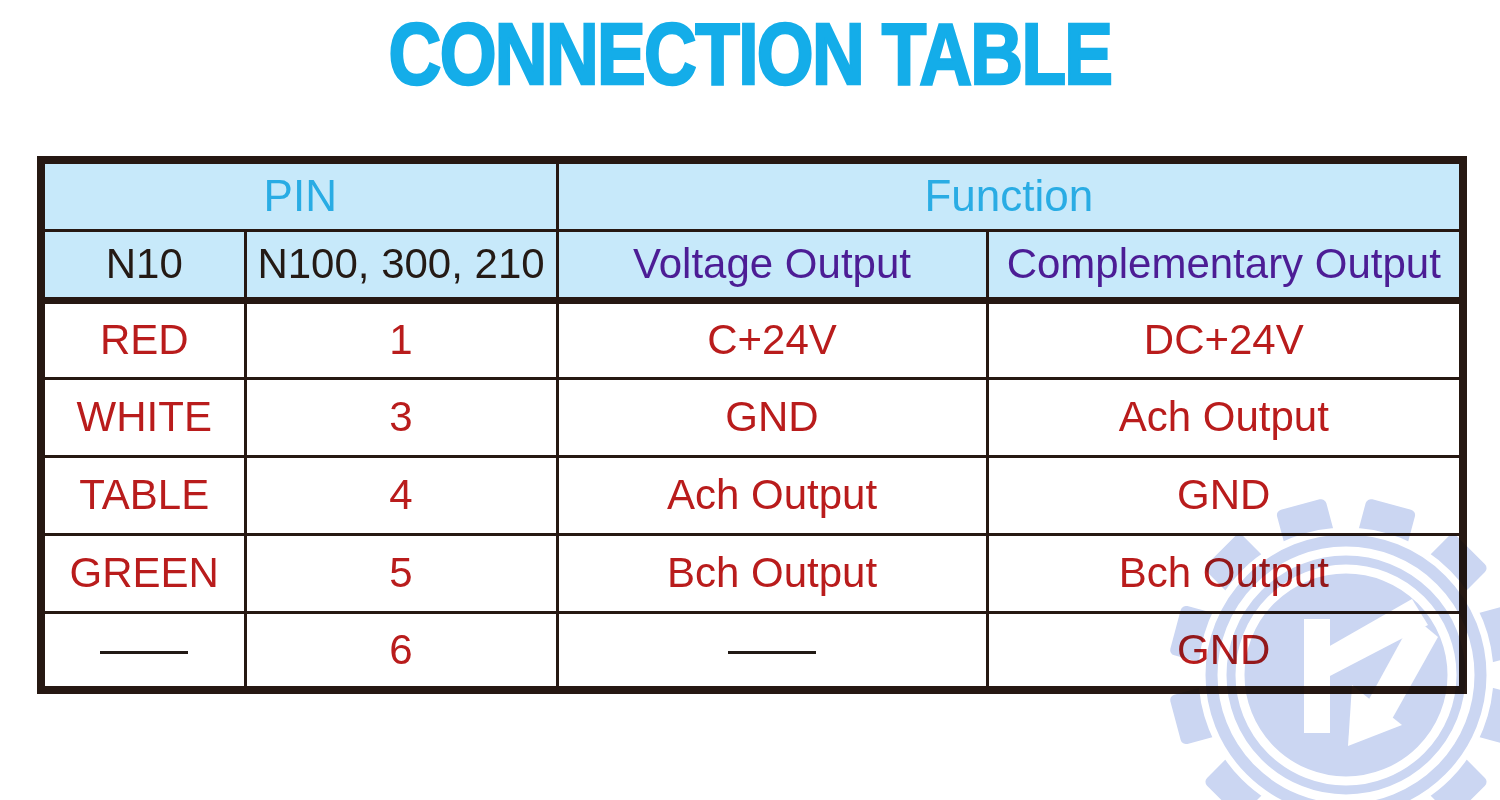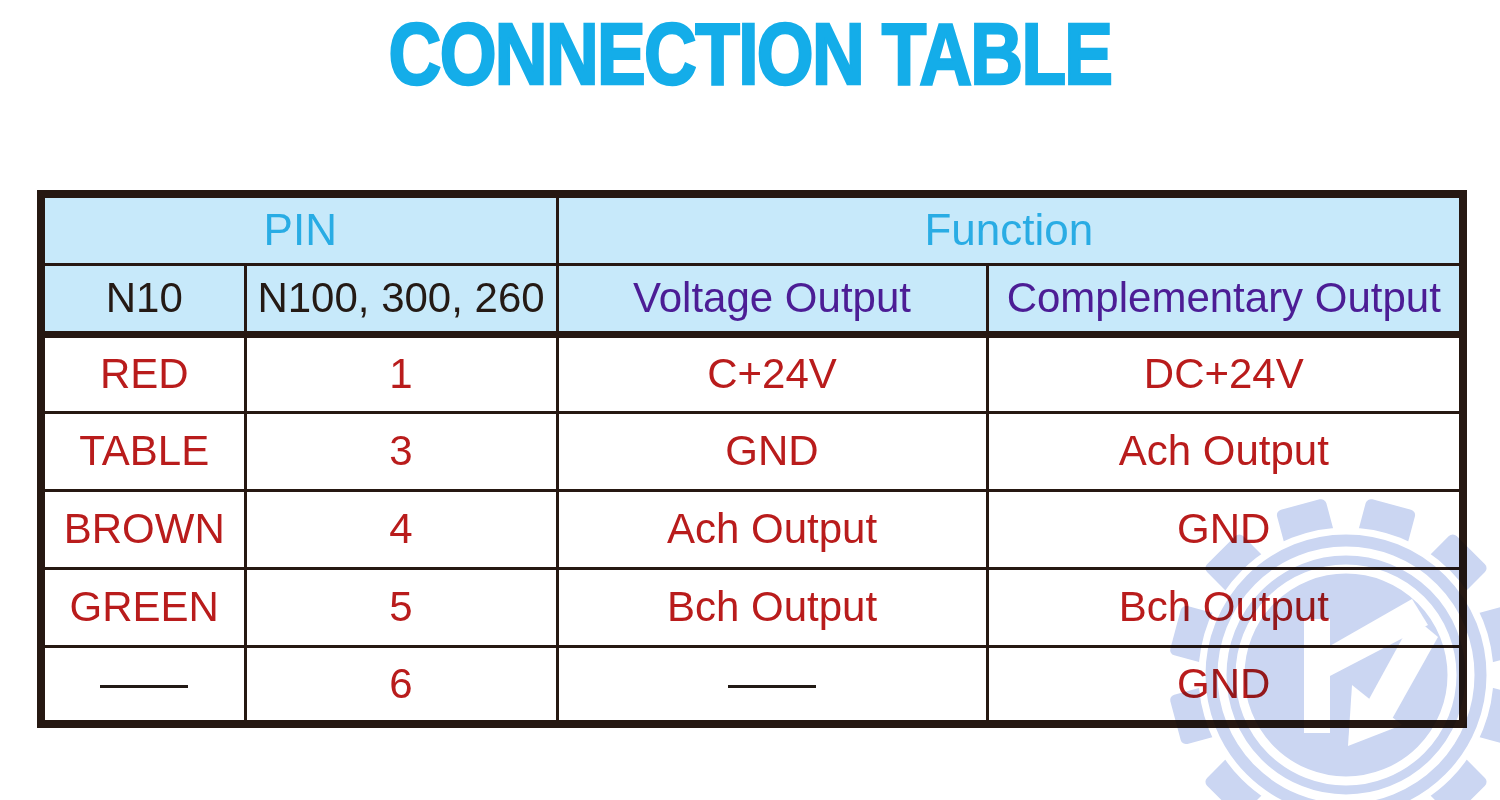--- a/index.html
+++ b/index.html
@@ -24,21 +24,21 @@
     table-layout:fixed;
     width:1422px;
   }
   table.conn col.c1{width:204px;}
   table.conn col.c2{width:312px;}
   table.conn col.c3{width:430px;}
   table.conn col.c4{width:476px;}
   table.conn, table.conn th, table.conn td{
     border:3px solid #261812;
   }
-  table.conn{border:8px solid #261812;margin-top:34px;}
+  table.conn{border:8px solid #261812;}
   table.conn th, table.conn td{
     text-align:center;vertical-align:middle;
     padding:0;
     font-weight:normal;
     overflow:hidden;white-space:nowrap;
   }
   tr.group-row{height:70px;}
   tr.sub-row{height:70px;}
   tr.data-row{height:78px;}
   tr.group-row th, tr.sub-row th{background:#c7e9fa;}
@@ -79,40 +79,40 @@
       <col class="c3">
       <col class="c4">
   </colgroup>
   <thead>
       <tr class="group-row">
         <th colspan="2">PIN</th>
         <th colspan="2">Function</th>
       </tr>
       <tr class="sub-row">
         <th class="dark">N10</th>
-        <th class="dark">N100, 300, 260</th>
+        <th class="dark">N100, 300, 210</th>
         <th class="cyan">Voltage Output</th>
         <th class="cyan">Complementary Output</th>
       </tr>
     </thead>
   <tbody>
       <tr class="data-row">
         <td>RED</td>
         <td>1</td>
         <td>C+24V</td>
         <td>DC+24V</td>
       </tr>
       <tr class="data-row">
-        <td>TABLE</td>
+        <td>WHITE</td>
         <td>3</td>
         <td>GND</td>
         <td>Ach Output</td>
       </tr>
       <tr class="data-row">
-        <td>BROWN</td>
+        <td>TABLE</td>
         <td>4</td>
         <td>Ach Output</td>
         <td>GND</td>
       </tr>
       <tr class="data-row">
         <td>GREEN</td>
         <td>5</td>
         <td>Bch Output</td>
         <td>Bch Output</td>
       </tr>

